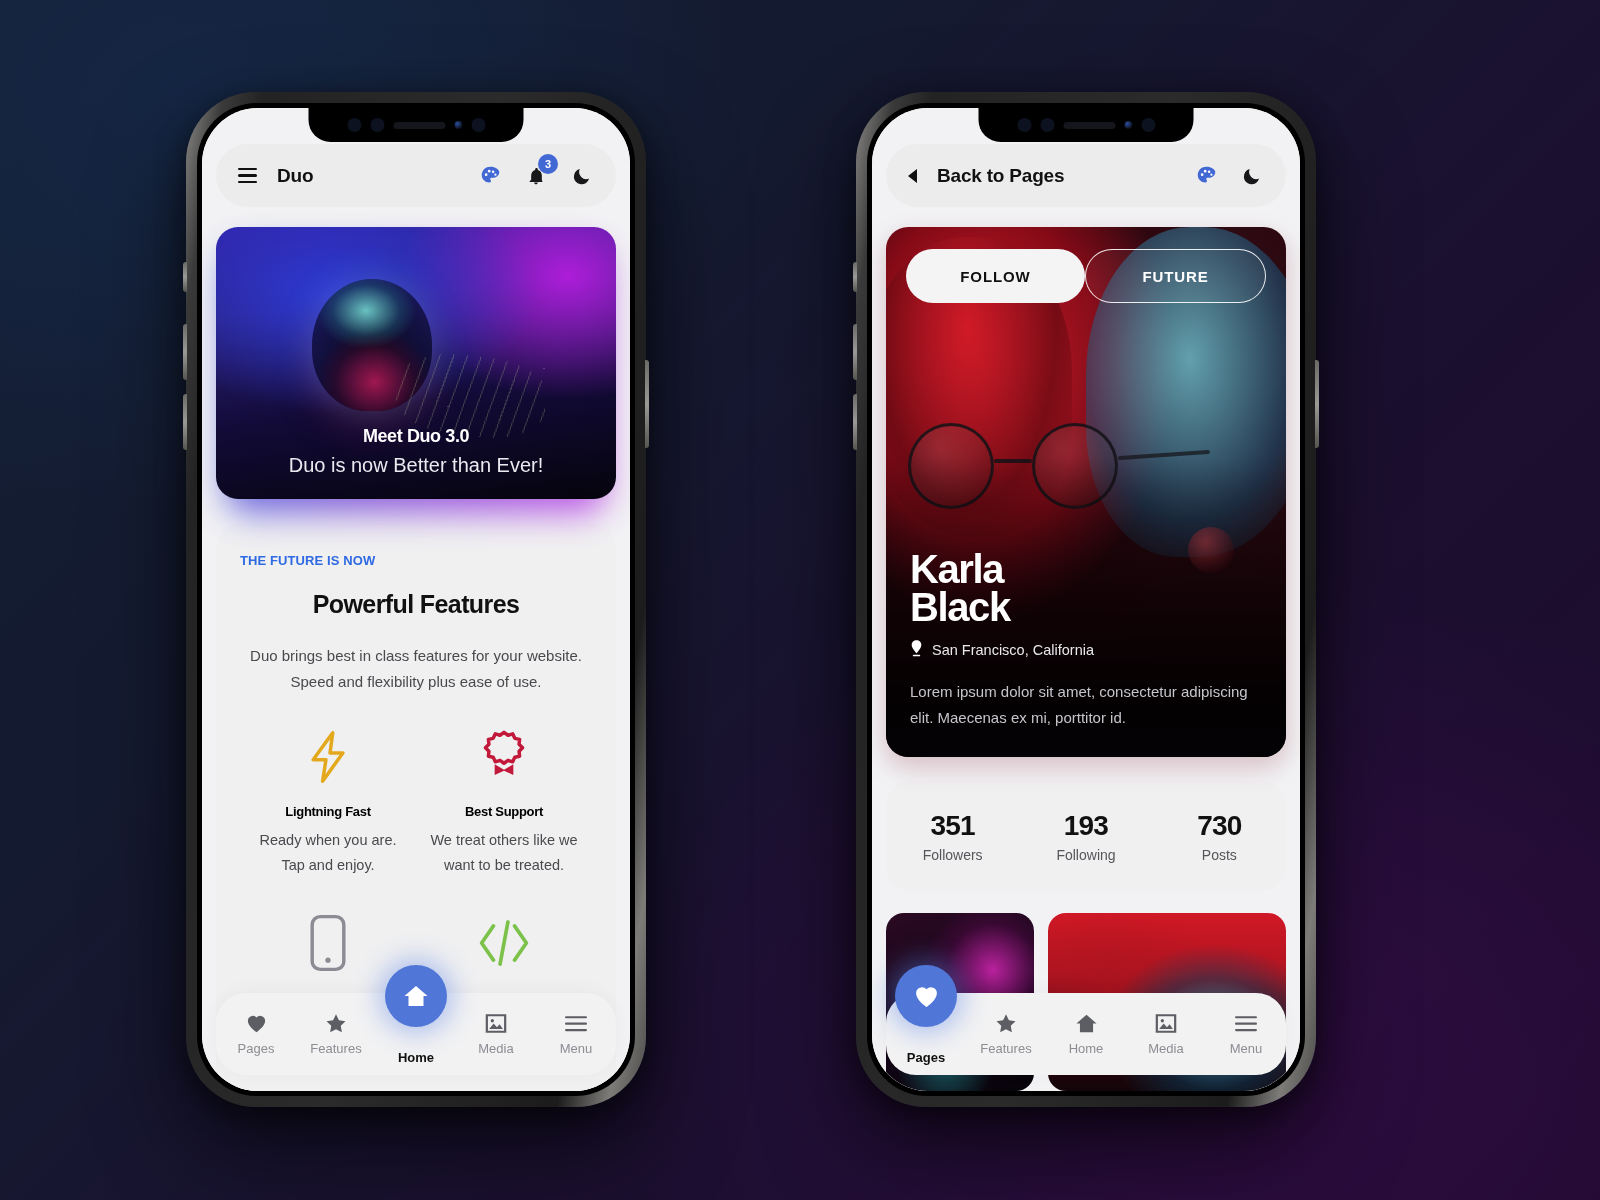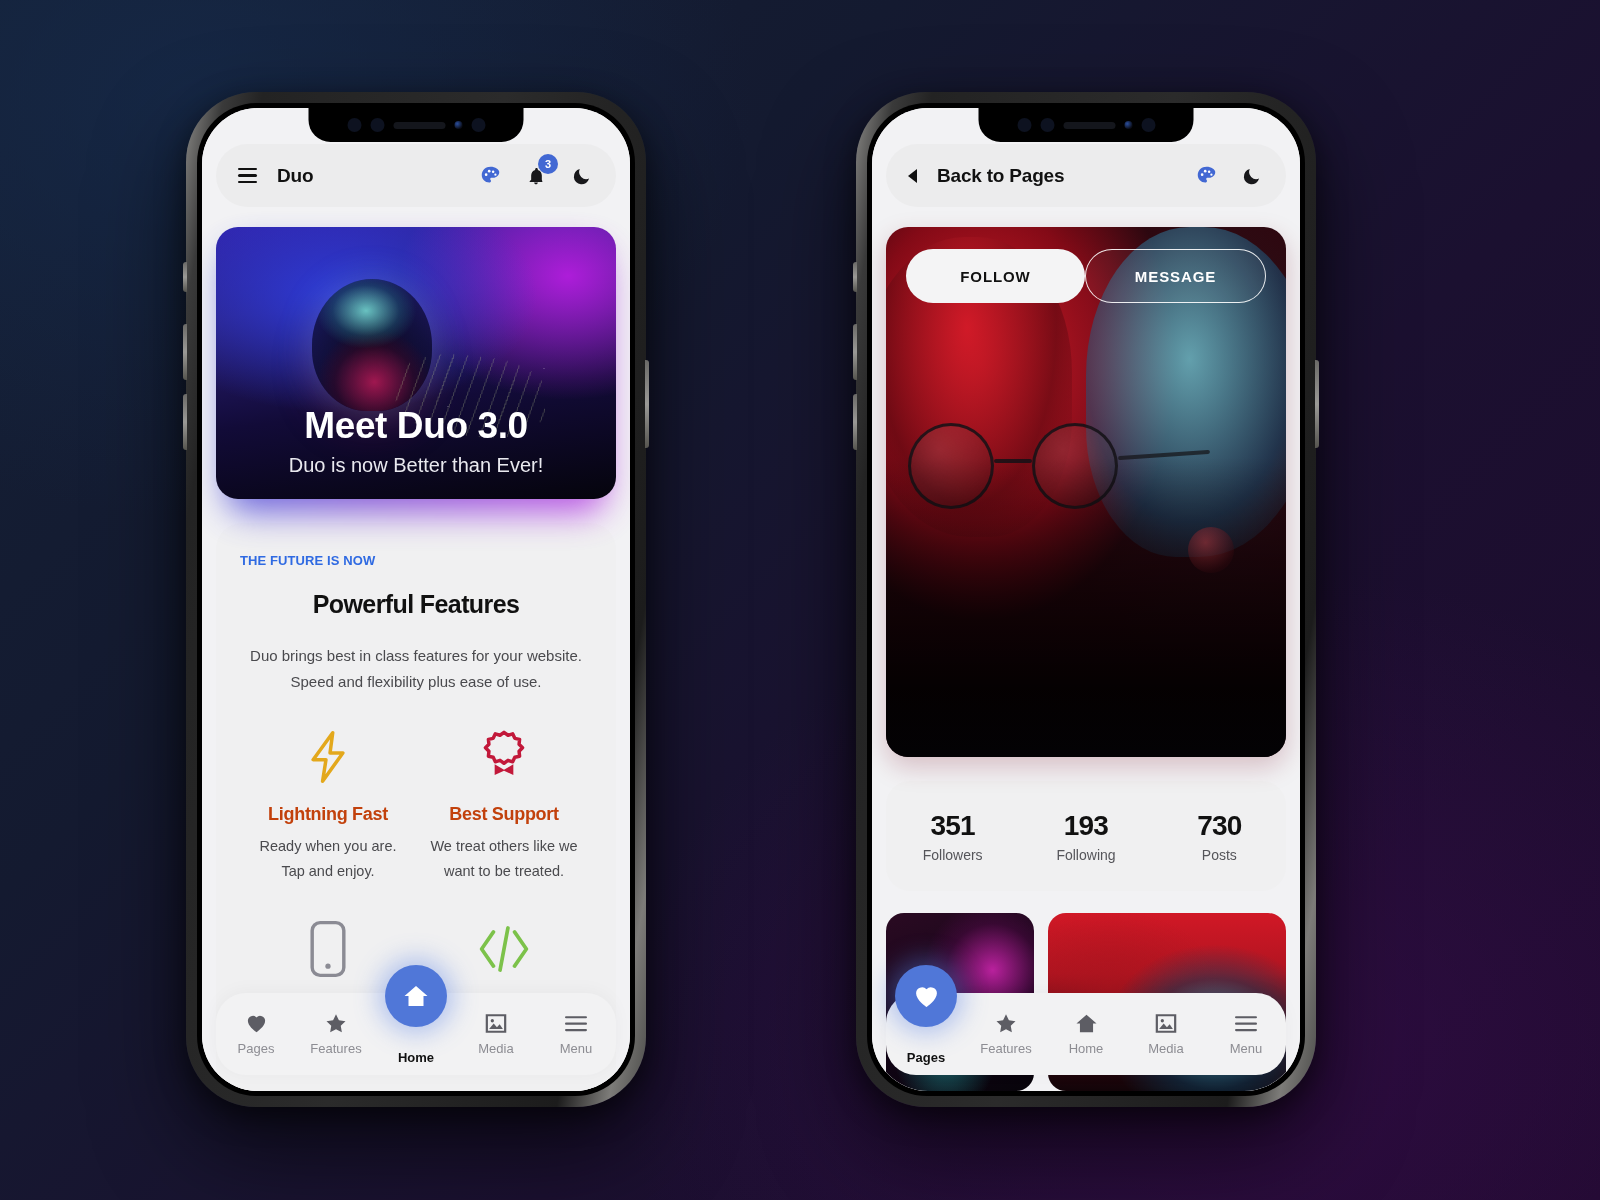--- a/index.html
+++ b/index.html
@@ -121,39 +121,39 @@
     background-image:
       radial-gradient(1px 1px at 18% 14%, rgba(255,255,255,.5) 50%, transparent 51%),
       radial-gradient(1px 1px at 42% 8%, rgba(255,255,255,.35) 50%, transparent 51%),
       radial-gradient(1px 1px at 66% 30%, rgba(255,255,255,.3) 50%, transparent 51%),
       radial-gradient(1px 1px at 82% 52%, rgba(255,255,255,.28) 50%, transparent 51%),
       radial-gradient(1px 1px at 12% 62%, rgba(255,255,255,.3) 50%, transparent 51%),
       radial-gradient(1px 1px at 30% 78%, rgba(255,255,255,.22) 50%, transparent 51%),
       radial-gradient(1px 1px at 58% 66%, rgba(255,255,255,.22) 50%, transparent 51%),
       radial-gradient(1px 1px at 90% 22%, rgba(255,255,255,.3) 50%, transparent 51%);
   }
-  .hero-title { position: relative; color: #fff; font-size: 37px; font-weight: bold; letter-spacing: -0.4px; }
+  .hero-title { position: relative; color: #fff; font-size: 18px; font-weight: bold; letter-spacing: -0.4px; }
   .hero-sub { position: relative; color: #e9e9ef; font-size: 20px; margin-top: 7px; }
 
   
   .feat-card {
     margin: 24px 14px 0 14px; background: #f0f0f1; border-radius: 26px;
     padding: 30px 24px 0 24px; flex: 1 1 auto; overflow: hidden;
   }
   .kicker { text-align: left; color: #2f6ae2; font-size: 13px; font-weight: bold;
             letter-spacing: 0.1px; }
   .feat-h { text-align: center; color: #111; font-size: 25px; font-weight: bold;
             margin-top: 22px; letter-spacing: -0.6px; }
   .feat-p { text-align: center; color: #4a4a4e; font-size: 15px; line-height: 1.75;
             margin-top: 24px; padding: 0 4px; }
 
   .f-grid { display: grid; grid-template-columns: 1fr 1fr; margin-top: 30px; }
   .f-cell { text-align: center; padding: 0 8px; }
   .f-icon { height: 62px; display: flex; align-items: center; justify-content: center; }
-  .f-name { font-size: 18px; font-weight: bold; color: #c2410c; margin-top: 16px; letter-spacing: -0.3px; }
+  .f-name { font-size: 13px; font-weight: bold; color: #000000; margin-top: 16px; letter-spacing: -0.3px; }
   .f-desc { font-size: 14.5px; color: #4a4a4e; line-height: 1.75; margin-top: 9px; }
   .f-grid2 { display: grid; grid-template-columns: 1fr 1fr; margin-top: 34px; }
 
   
   .navwrap { position: absolute; left: 14px; right: 14px; bottom: 16px; z-index: 30; }
   .nav {
     background: #f2f2f3; border-radius: 30px; height: 82px;
     display: grid; grid-template-columns: repeat(5, 1fr);
     align-items: center; box-shadow: 0 -2px 18px rgba(0,0,0,0.04);
   }
@@ -453,23 +453,37 @@
               <div class="lens l"></div>
               <div class="lens r"></div>
               <div class="bridge"></div>
               <div class="temple"></div>
             </div>
           </div>
           <div class="scrim"></div>
 
           <div class="pc-btns">
             <div class="btn-follow">FOLLOW</div>
-            <div class="btn-message">MESSAGE</div>
-          </div>
-
+            <div class="btn-message">FUTURE</div>
+          </div>
+
+          <div class="pc-body">
+            <div class="pc-name">Karla</div>
+            <div class="pc-name">Black</div>
+            <div class="pc-loc">
+              <span>
+                <svg width="13" height="17" viewBox="0 0 14 18" fill="#ffffff">
+                  <path d="M7 0C4 0 1.8 2.2 1.8 5.1 1.8 8.6 7 14 7 14s5.2-5.4 5.2-8.9C12.2 2.2 10 0 7 0z"></path>
+                  <rect x="3" y="15.6" width="8" height="1.8" rx="0.9"></rect>
+                </svg>
+              </span>
+              <span>San Francisco, California</span>
+            </div>
+            <div class="pc-bio">Lorem ipsum dolor sit amet, consectetur adipiscing elit. Maecenas ex mi, porttitor id.</div>
+          </div>
         </div>
 
         <div class="stats">
           <div class="stat">
             <div class="stat-num">351</div>
             <div class="stat-lab">Followers</div>
           </div>
           <div class="stat">
             <div class="stat-num">193</div>
             <div class="stat-lab">Following</div>

